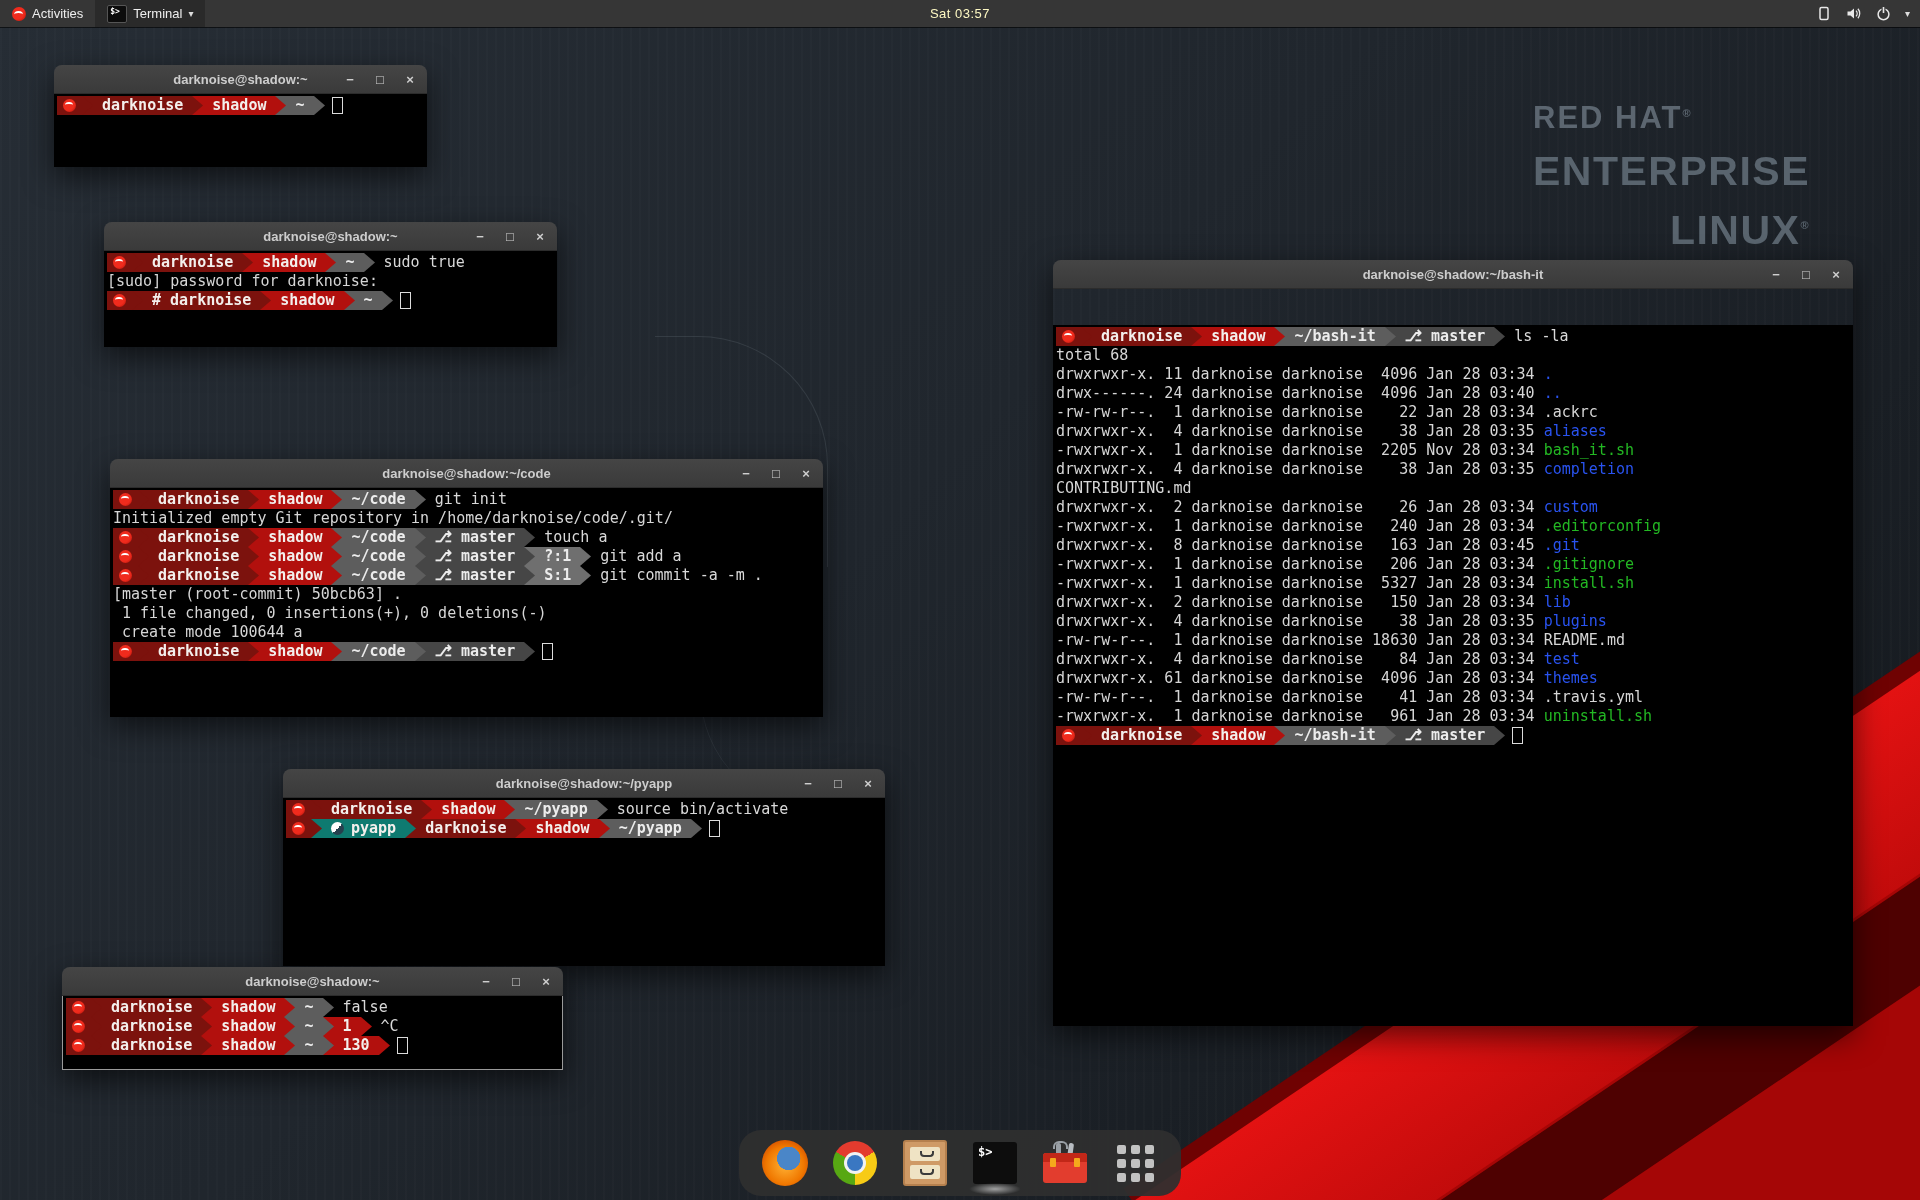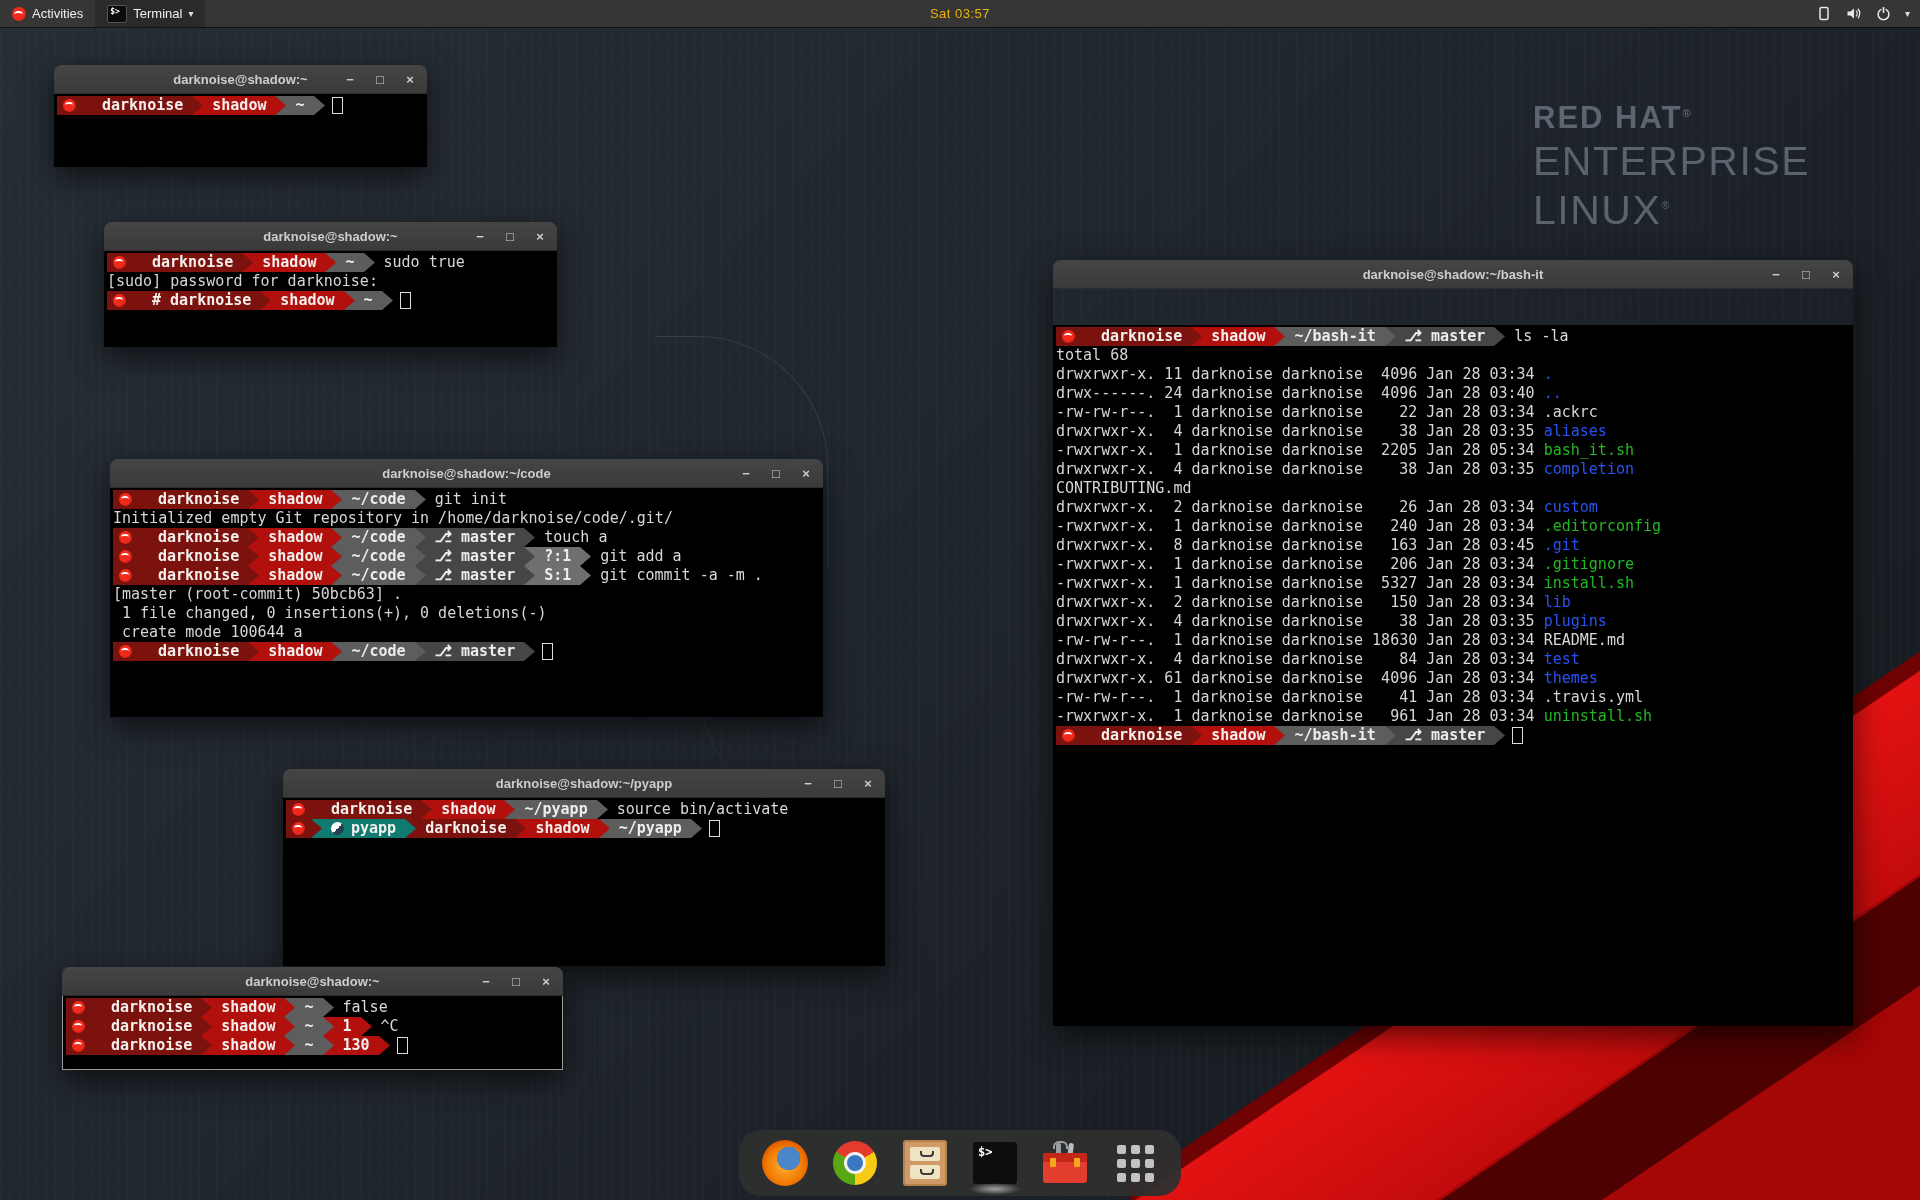--- a/index.html
+++ b/index.html
@@ -18,29 +18,29 @@
   .tb-left{display:flex;align-items:center;height:100%;}
   .tb-item{display:flex;align-items:center;gap:6px;padding:0 12px;height:100%;cursor:pointer;}
   .tb-item.active{background:#2a2a2a;}
   .hat-ico{display:inline-block;width:14px;height:14px;border-radius:50%;
     background:radial-gradient(circle at 38% 38%,#f02b1d 0 55%,#a80d05 100%);position:relative;flex:none;}
   .hat-ico::after{content:"";position:absolute;left:2px;top:4px;width:9px;height:5px;
     border-top:2px solid #fff;border-radius:50%;}
   .mini-term{display:inline-flex;width:18px;height:16px;background:#0c0c0c;border-radius:2px;
     align-items:flex-start;justify-content:flex-start;border:1px solid #555;}
   .mini-term i{font:bold 8px/10px "DejaVu Sans Mono",monospace;color:#fff;font-style:normal;padding:1px 0 0 2px;}
-  #clock{position:absolute;left:50%;transform:translateX(-50%);color:#eab308;letter-spacing:.5px;cursor:pointer;}
+  #clock{position:absolute;left:50%;transform:translateX(-50%);color:#fef9c3;letter-spacing:.5px;cursor:pointer;}
   .tb-right{position:absolute;right:10px;display:flex;align-items:center;gap:13px;height:100%;}
   .tb-right svg{display:block;}
   .caret{font-size:10px;color:#ddd;}
 
   
   .rhel-logo{position:absolute;left:1533px;top:100px;color:var(--rhel-gray);z-index:1;user-select:none;}
   .rh1{font-weight:bold;font-size:31px;letter-spacing:2px;}
-  .rh2,.rh3{font-size:41px;letter-spacing:1.5px;color:#59646e;font-weight:400;margin-top:2px;}
+  .rh2,.rh3{font-size:41px;letter-spacing:1.5px;color:#59646e;font-weight:700;margin-top:12px;text-align:right;}
   .rhel-logo sup{font-size:11px;vertical-align:super;}
   .ribbon{position:absolute;z-index:0;}
   .rib2{width:1400px;height:200px;background:#6f0202;transform:rotate(-34deg);right:-540px;bottom:220px;}
   .rib1{width:1300px;height:300px;background:linear-gradient(#e31212,#a90606);transform:rotate(-34deg);right:-430px;bottom:50px;}
   .rib4{width:900px;height:380px;background:#a50606;transform:rotate(-34deg);right:-380px;bottom:-140px;}
   .rib3{width:1300px;height:90px;background:#4e0101;transform:rotate(-34deg);right:-370px;bottom:35px;}
   .arc{position:absolute;z-index:0;}
   .arc1{left:655px;top:336px;width:172px;height:230px;border-top:1px solid rgba(190,200,212,.12);
     border-right:1px solid rgba(190,200,212,.12);border-top-right-radius:130px;}
   .arc2{left:700px;top:566px;width:128px;height:245px;border-left:1px solid rgba(190,200,212,.09);
@@ -396,21 +396,21 @@
             </svg></span><span class="tk d seg" style="background: rgb(93, 93, 93);">~/bash-it</span><span class="sep" style="background: rgb(70, 70, 70);"><svg viewBox="0 0 10 19" preserveAspectRatio="none">
               <path d="M0 0L10 9.5L0 19Z" fill="#5d5d5d"></path>
             </svg></span><span class="tk g seg" style="background: rgb(70, 70, 70);">⎇ master</span><span class="sep" style="background: transparent;"><svg viewBox="0 0 10 19" preserveAspectRatio="none">
               <path d="M0 0L10 9.5L0 19Z" fill="#464646"></path>
             </svg></span><span class="tk cmd"> ls -la</span></div>
         <div class="tl"><span class="tk out">total 68</span></div>
         <div class="tl"><span class="tk out">drwxrwxr-x. 11 darknoise darknoise  4096 Jan 28 03:34 </span><span class="tk fd">.</span></div>
         <div class="tl"><span class="tk out">drwx------. 24 darknoise darknoise  4096 Jan 28 03:40 </span><span class="tk fd">..</span></div>
         <div class="tl"><span class="tk out">-rw-rw-r--.  1 darknoise darknoise    22 Jan 28 03:34 </span><span class="tk out">.ackrc</span></div>
         <div class="tl"><span class="tk out">drwxrwxr-x.  4 darknoise darknoise    38 Jan 28 03:35 </span><span class="tk fd">aliases</span></div>
-        <div class="tl"><span class="tk out">-rwxrwxr-x.  1 darknoise darknoise  2205 Jan 28 05:34 </span><span class="tk fx">bash_it.sh</span></div>
+        <div class="tl"><span class="tk out">-rwxrwxr-x.  1 darknoise darknoise  2205 Nov 28 03:34 </span><span class="tk fx">bash_it.sh</span></div>
         <div class="tl"><span class="tk out">drwxrwxr-x.  4 darknoise darknoise    38 Jan 28 03:35 </span><span class="tk fd">completion</span></div>
         <div class="tl"><span class="tk out">CONTRIBUTING.md</span></div>
         <div class="tl"><span class="tk out">drwxrwxr-x.  2 darknoise darknoise    26 Jan 28 03:34 </span><span class="tk fd">custom</span></div>
         <div class="tl"><span class="tk out">-rwxrwxr-x.  1 darknoise darknoise   240 Jan 28 03:34 </span><span class="tk fx">.editorconfig</span></div>
         <div class="tl"><span class="tk out">drwxrwxr-x.  8 darknoise darknoise   163 Jan 28 03:45 </span><span class="tk fd">.git</span></div>
         <div class="tl"><span class="tk out">-rwxrwxr-x.  1 darknoise darknoise   206 Jan 28 03:34 </span><span class="tk fx">.gitignore</span></div>
         <div class="tl"><span class="tk out">-rwxrwxr-x.  1 darknoise darknoise  5327 Jan 28 03:34 </span><span class="tk fx">install.sh</span></div>
         <div class="tl"><span class="tk out">drwxrwxr-x.  2 darknoise darknoise   150 Jan 28 03:34 </span><span class="tk fd">lib</span></div>
         <div class="tl"><span class="tk out">drwxrwxr-x.  4 darknoise darknoise    38 Jan 28 03:35 </span><span class="tk fd">plugins</span></div>
         <div class="tl"><span class="tk out">-rw-rw-r--.  1 darknoise darknoise 18630 Jan 28 03:34 </span><span class="tk out">README.md</span></div>

